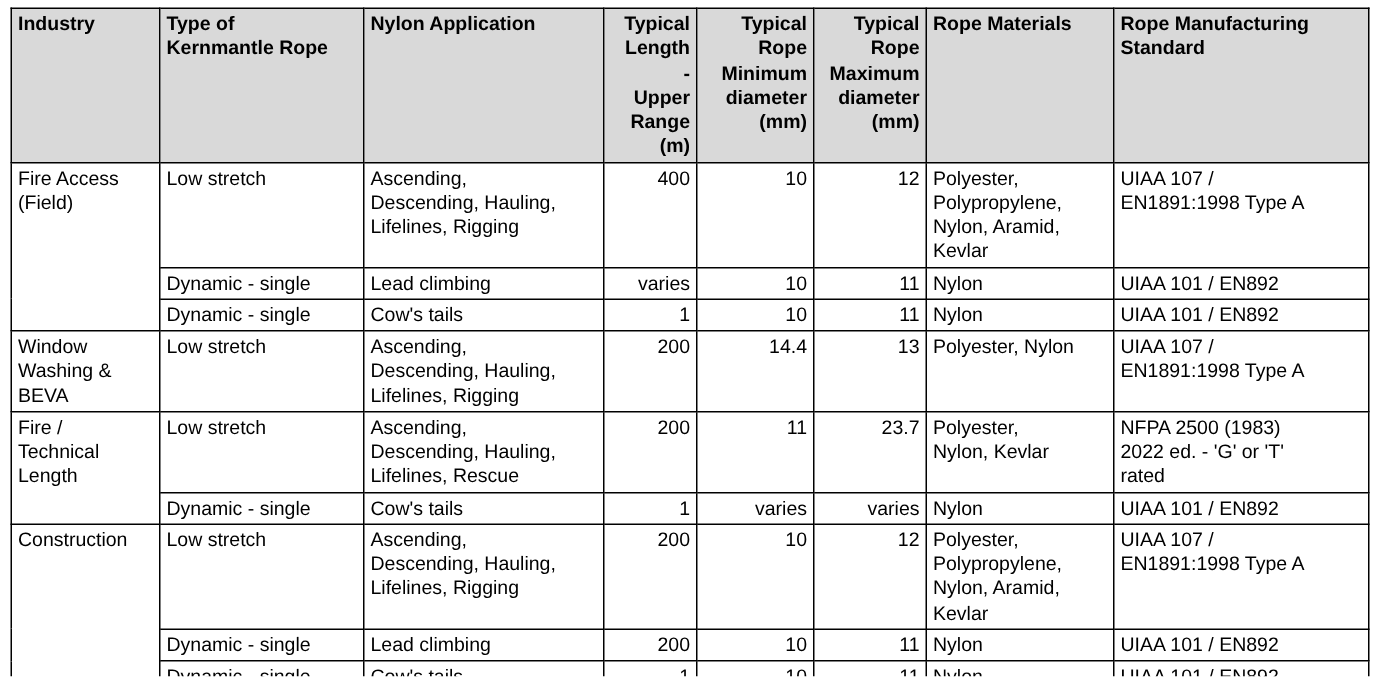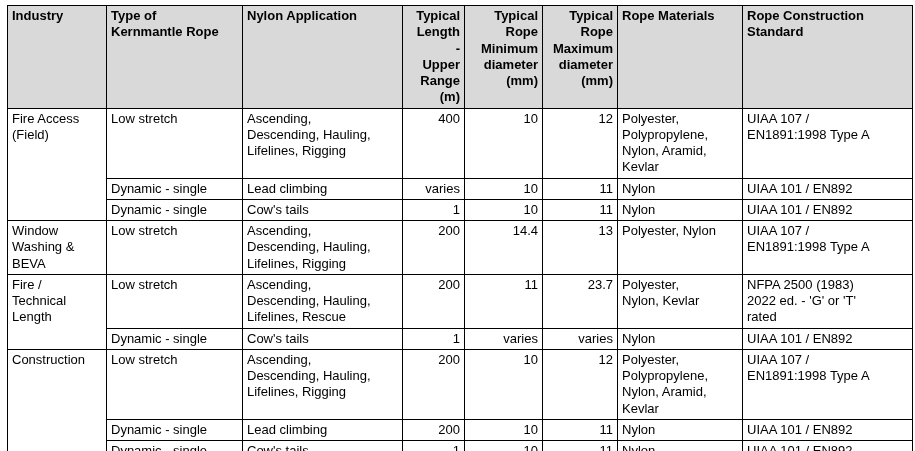--- a/index.html
+++ b/index.html
@@ -83,21 +83,21 @@
 Rope
 Minimum
 diameter
 (mm)</th>
           <th class="center">Typical
 Rope
 Maximum
 diameter
 (mm)</th>
           <th>Rope Materials</th>
-          <th>Rope Construction
+          <th>Rope Manufacturing
 Standard</th>
         </tr>
     </thead>
     <tbody id="table-body">
         <tr>
           <td rowspan="3">Fire Access
 (Field)</td>
           <td>Low stretch</td>
           <td>Ascending,
 Descending, Hauling,

